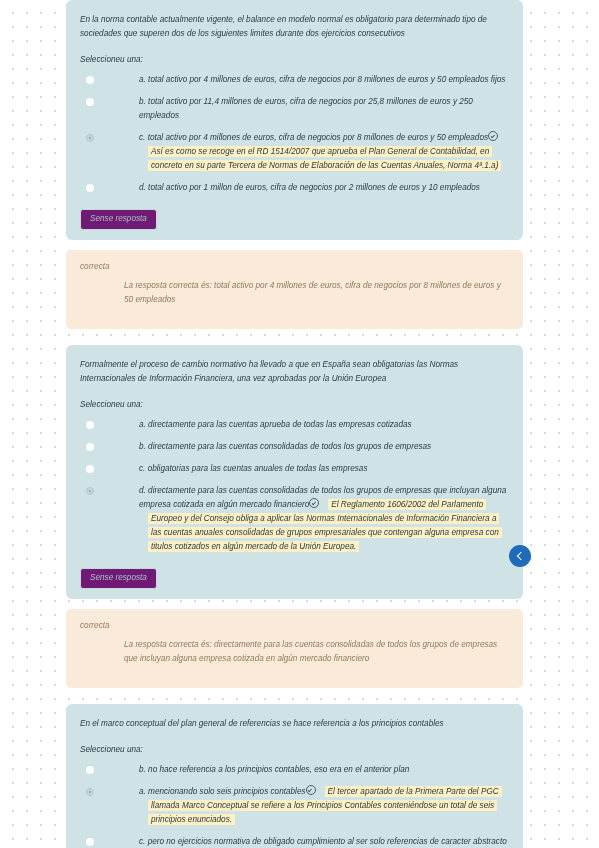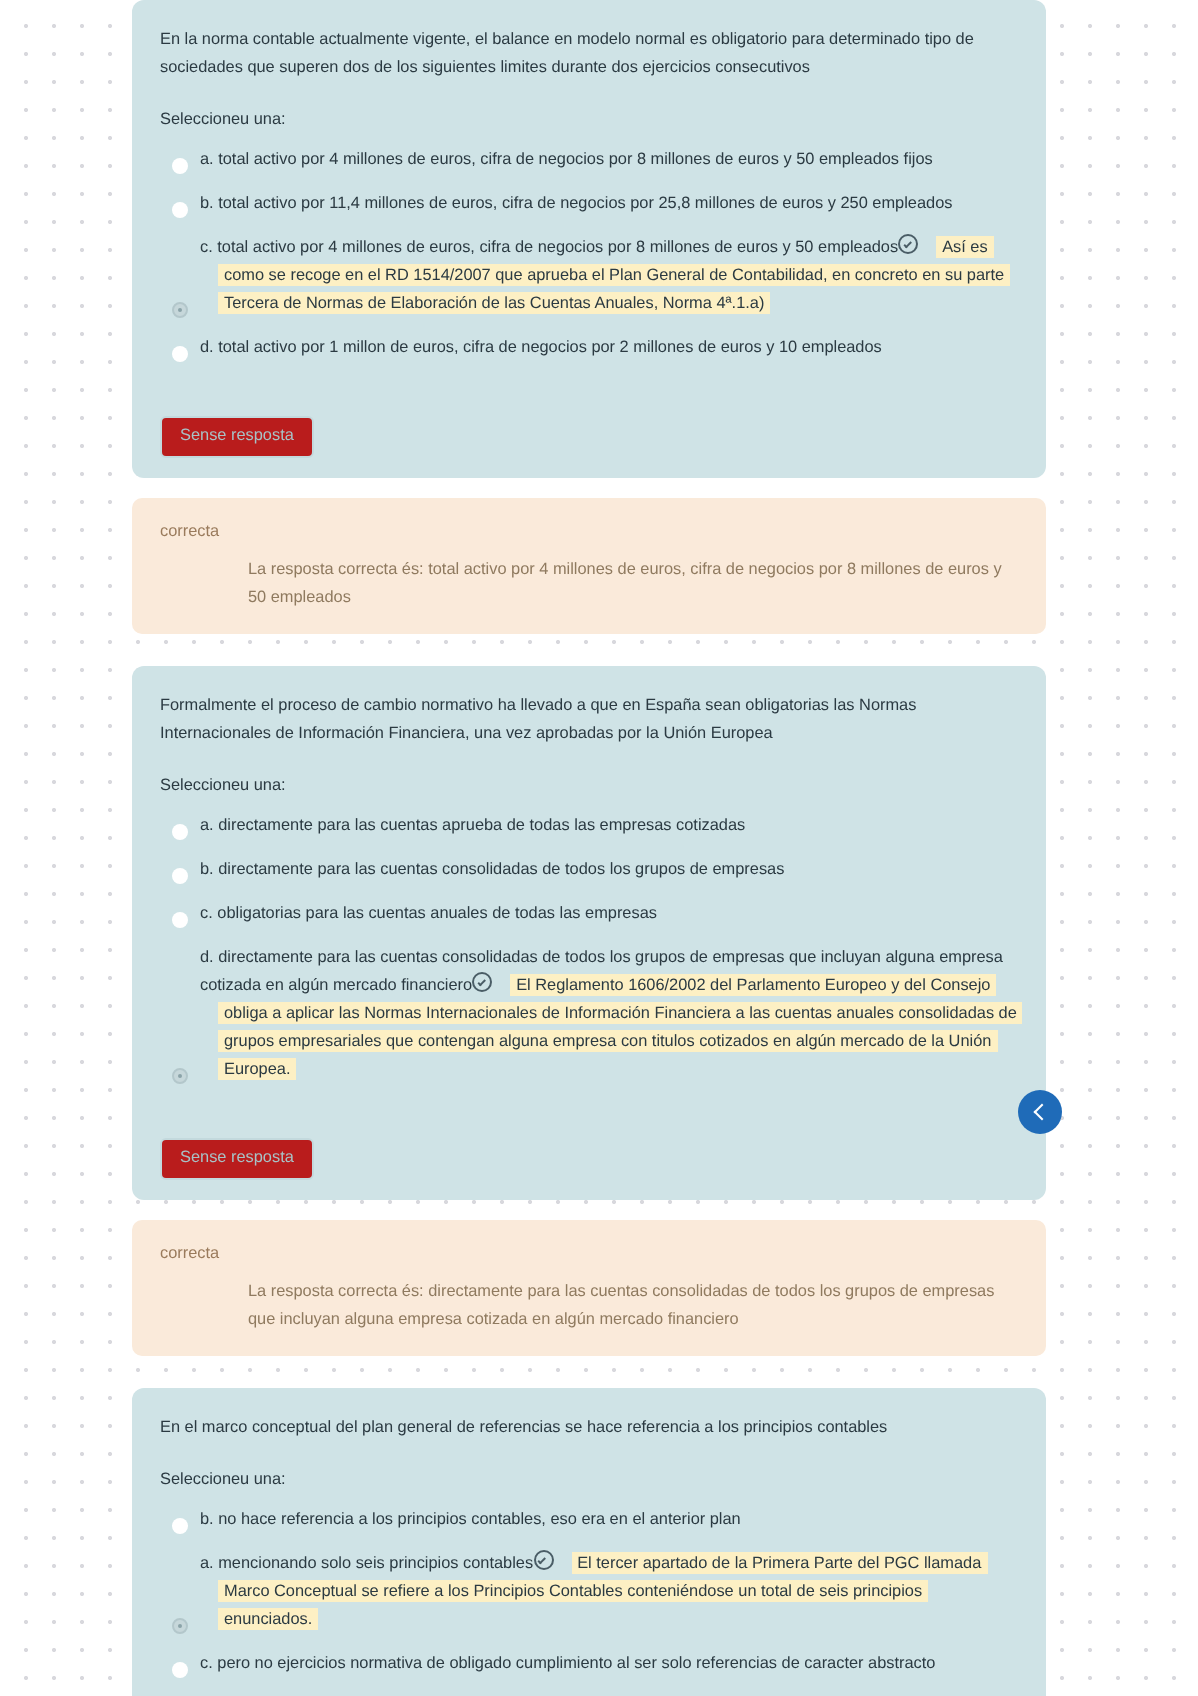--- a/index.html
+++ b/index.html
@@ -16,20 +16,21 @@
     background-position: 6px 6px;
     font-family: "Liberation Sans", sans-serif;
     font-size: 8.2px;
     color: #2b3a42;
     -webkit-font-smoothing: antialiased;
   }
   .page {
     position: relative;
     width: 497px;
     height: 848px;
+    font-style: italic;
   }
   .quiz-stack {
     position: absolute;
     left: 66px;
     top: 0px;
     width: 457px;
   }
   
   .qcard {
     background: #cfe3e6;
@@ -51,23 +52,24 @@
     color: #2b3a42;
     margin: 0 0 7px 0;
   }
   .answers {
     margin: 0;
     padding: 0;
     list-style: none;
   }
   .answer {
     display: flex;
-    align-items: flex-end;
+    align-items: flex-start;
     margin-bottom: 8px;
     line-height: 14px;
+    gap: 39px;
   }
   .radio {
     flex: 0 0 auto;
     width: 8px;
     height: 8px;
     border-radius: 50%;
     background: #ffffff;
     margin: 3px 6px 0 6px;
     box-sizing: border-box;
   }
@@ -119,34 +121,34 @@
   .hl {
     background: #fdf0c4;
     box-decoration-break: clone;
     -webkit-box-decoration-break: clone;
     padding: 1px 3px;
     margin-left: 9px;
     line-height: 14px;
   }
   .ghost-btn {
     display: inline-block;
-    margin-top: 19px;
+    margin-top: 6px;
     padding: 4px 9px 5px 9px;
     border: 1px solid #c3d9dd;
     border-radius: 3px;
-    background: #b91c1c;
+    background: #701a75;
     color: #a8c2c6;
     font-size: 8.2px;
     line-height: 10px;
   }
   
   .fbcard {
     background: #faeada;
     border-radius: 5px;
-    padding: 10px 14px 11px 14px;
+    padding: 10px 14px 22px 14px;
     box-sizing: border-box;
     margin-top: 10px;
     position: relative;
   }
   .fb-status {
     font-size: 8.2px;
     line-height: 13px;
     color: #9a7b5c;
     margin-bottom: 6px;
   }

